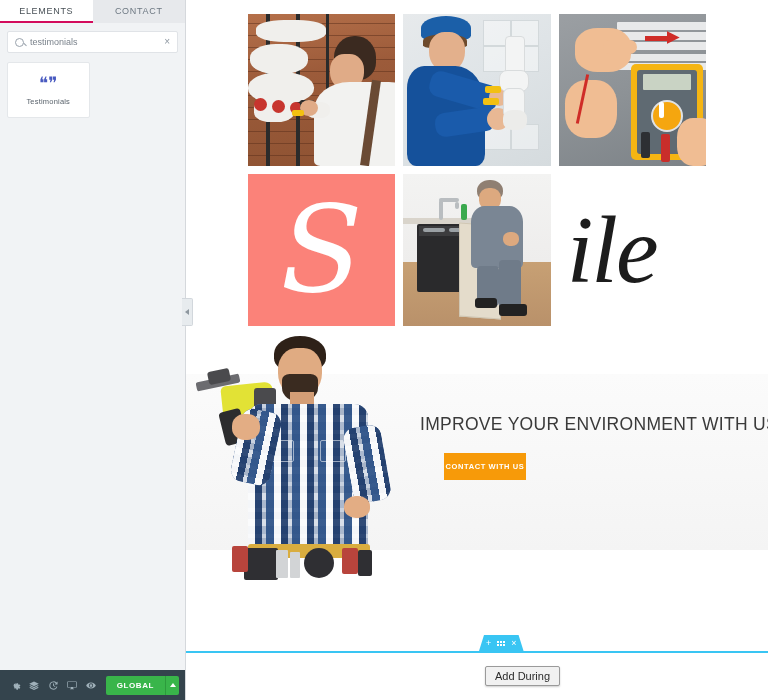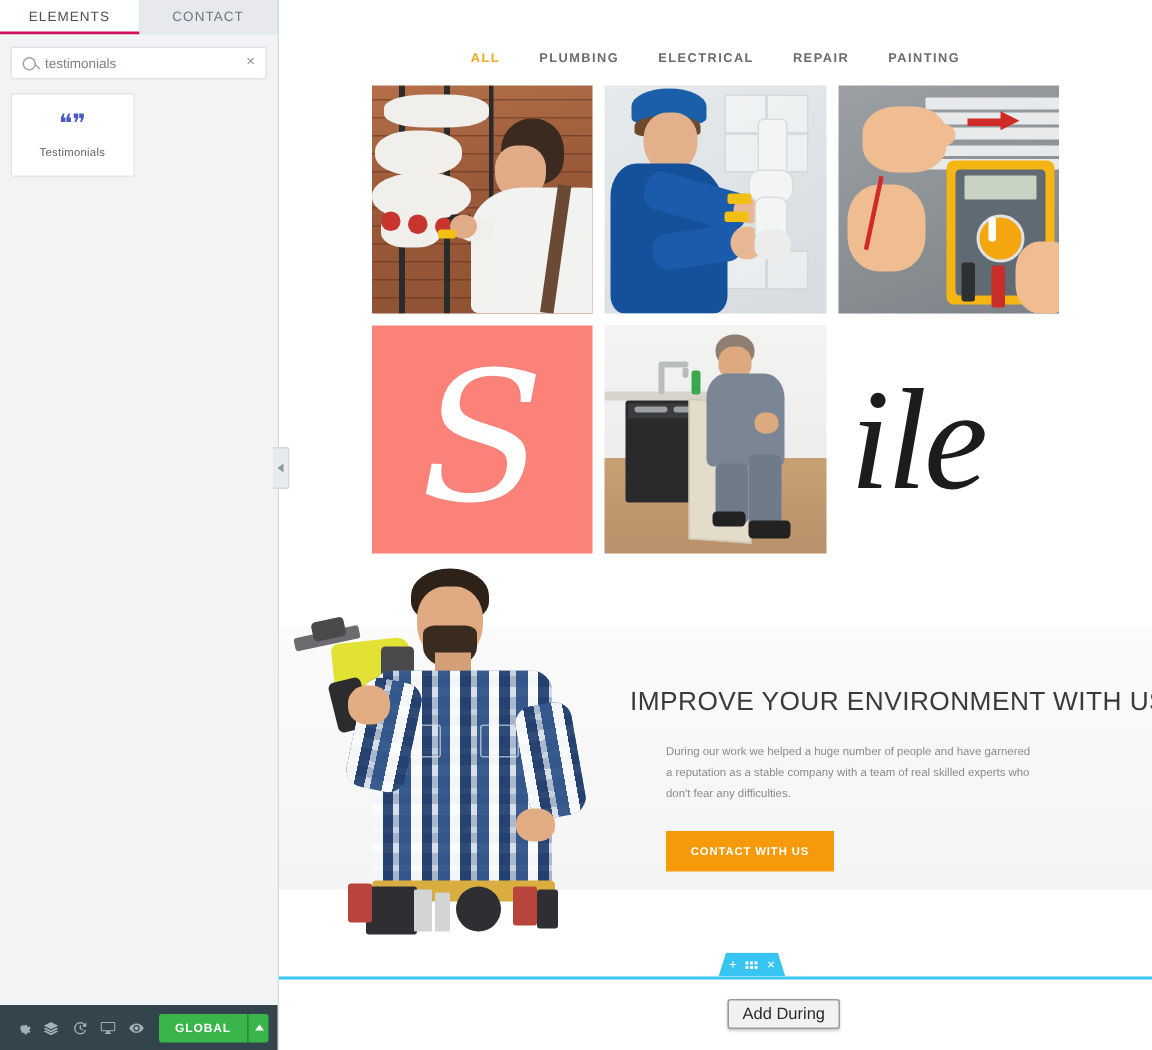--- a/index.html
+++ b/index.html
@@ -213,21 +213,21 @@
   #hero-text { position: absolute; left: 234px; top: 72px; width: 340px; }
   #hero-title {
     font-size: 17.5px; color: #3a3a3a; letter-spacing: .3px; font-weight: normal;
     white-space: nowrap;
   }
   #hero-para {
     margin-top: 16px; margin-left: 24px; width: 245px;
     font-size: 7.6px; line-height: 1.85; color: #8a8a8a;
   }
   #hero-cta {
-    margin-top: 18px; margin-left: 24px; width: 112px; height: 27px;
+    margin-top: 18px; margin-left: 24px; width: 82px; height: 27px;
     background: #f79a09; color: #fff; font-size: 7.5px; font-weight: bold;
     letter-spacing: .6px; display: flex; align-items: center; justify-content: center;
     cursor: pointer;
   }
 
   
   #section-divider {
     position: absolute; left: 0; right: 0; top: 651px; height: 2px; background: #39c5f3;
   }
   #section-handle {
@@ -308,27 +308,20 @@
         </div>
     </div>
   </div>
 
   <div id="collapse-handle">
       <b></b>
     </div>
 
   <div id="canvas">
 
-    <div id="filters">
-      <div class="filter active">ALL</div>
-      <div class="filter">PLUMBING</div>
-      <div class="filter">ELECTRICAL</div>
-      <div class="filter">REPAIR</div>
-      <div class="filter">PAINTING</div>
-    </div>
 
     <div id="gallery">
 
       <div class="tile photo-electrician">
         <div class="brickrow" style="top:0"></div>
           <div class="brickrow" style="top:12px"></div>
         <div class="brickrow" style="top:24px"></div>
           <div class="brickrow" style="top:36px"></div>
         <div class="brickrow" style="top:48px"></div>
           <div class="brickrow" style="top:60px"></div>
@@ -469,21 +462,20 @@
         <div class="hm hm-tool" style="left:40px;top:216px;width:16px;height:26px"></div>
         <div class="hm hm-tool2" style="left:84px;top:220px;width:12px;height:28px"></div>
         <div class="hm hm-tool2" style="left:98px;top:222px;width:10px;height:26px"></div>
         <div class="hm hm-beltdark" style="left:112px;top:218px;width:30px;height:30px;border-radius:50%"></div>
         <div class="hm hm-tool" style="left:150px;top:218px;width:16px;height:26px"></div>
         <div class="hm hm-beltdark" style="left:166px;top:220px;width:14px;height:26px"></div>
       </div>
 
       <div id="hero-text">
         <h1 id="hero-title">IMPROVE YOUR ENVIRONMENT WITH US</h1>
-        <p id="hero-para">During our work we helped a huge number of people and have garnered a reputation as a stable company with a team of real skilled experts who don't fear any difficulties.</p>
         <div id="hero-cta">CONTACT WITH US</div>
       </div>
     </div>
 
     <div id="section-divider"></div>
 
     <div id="section-handle">
       <span class="sh-ico">+</span>
       <span class="sh-grid">
         <i></i>

